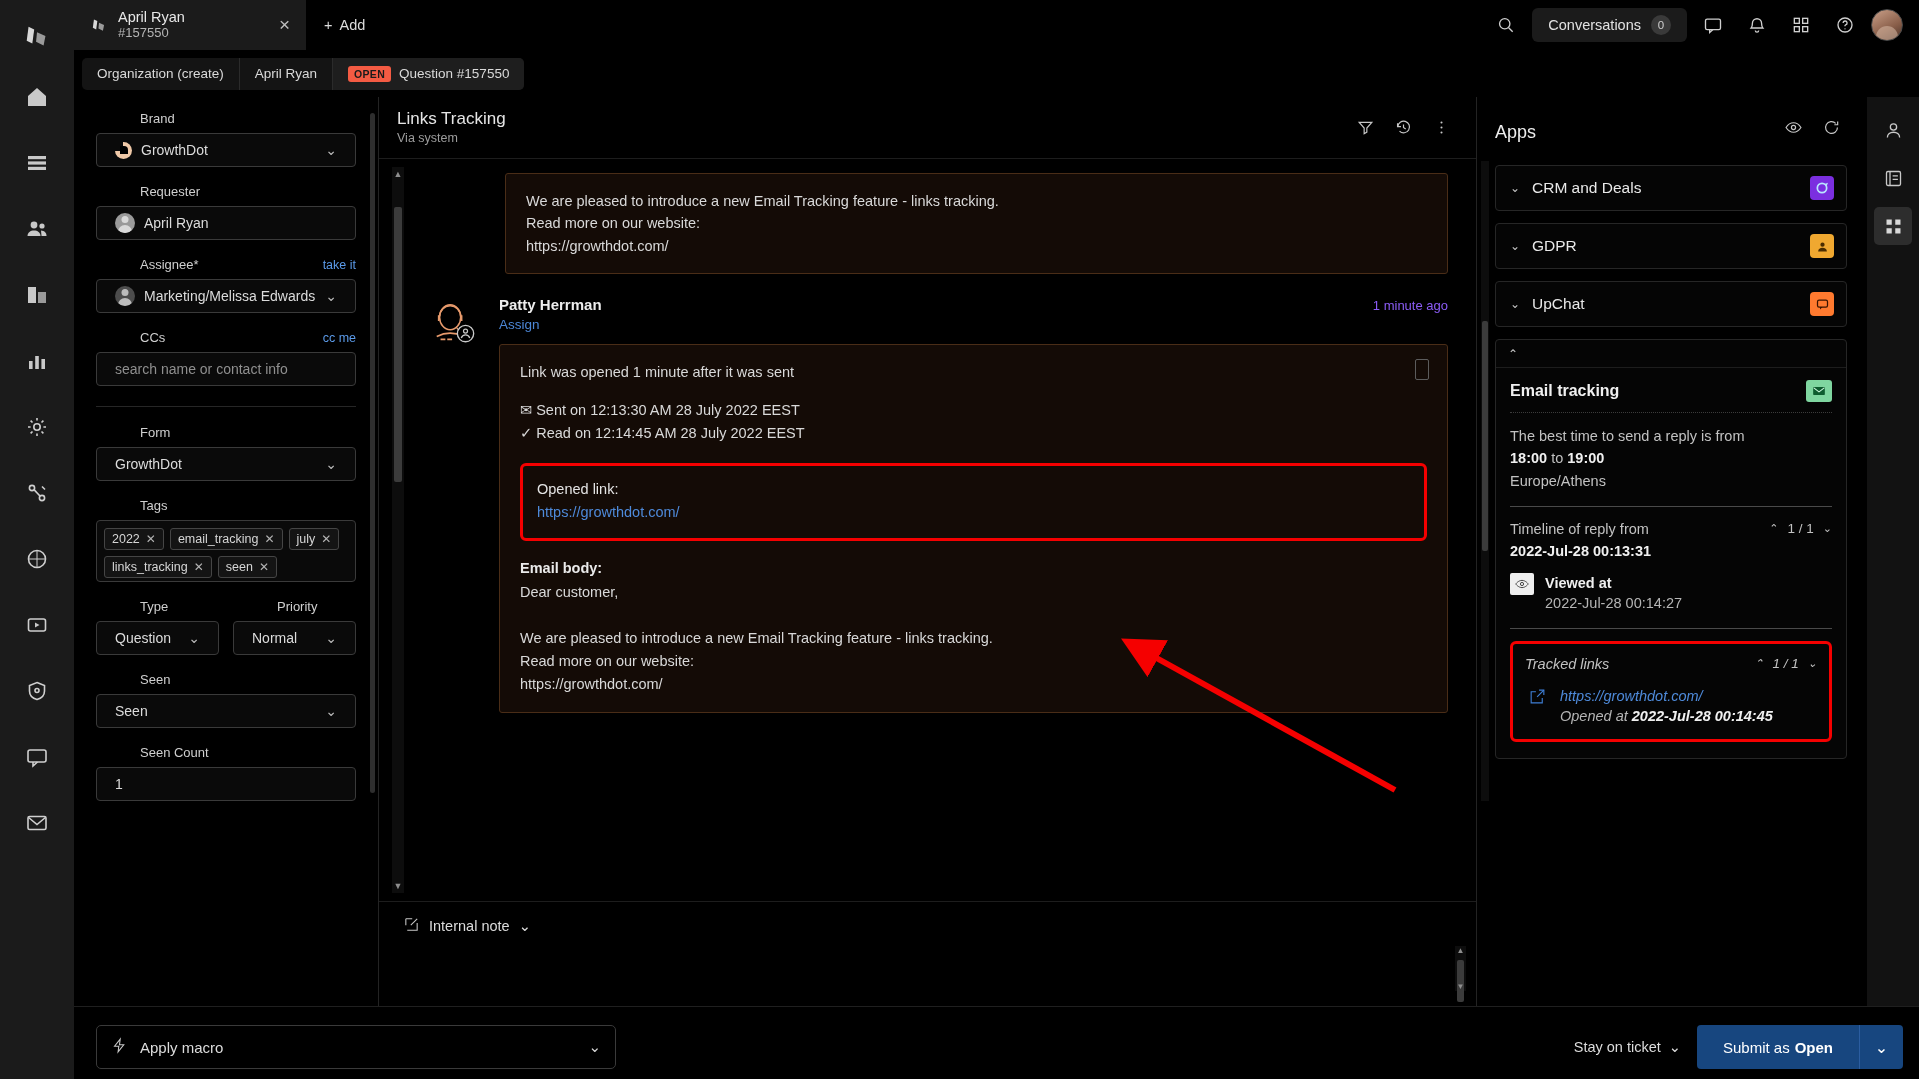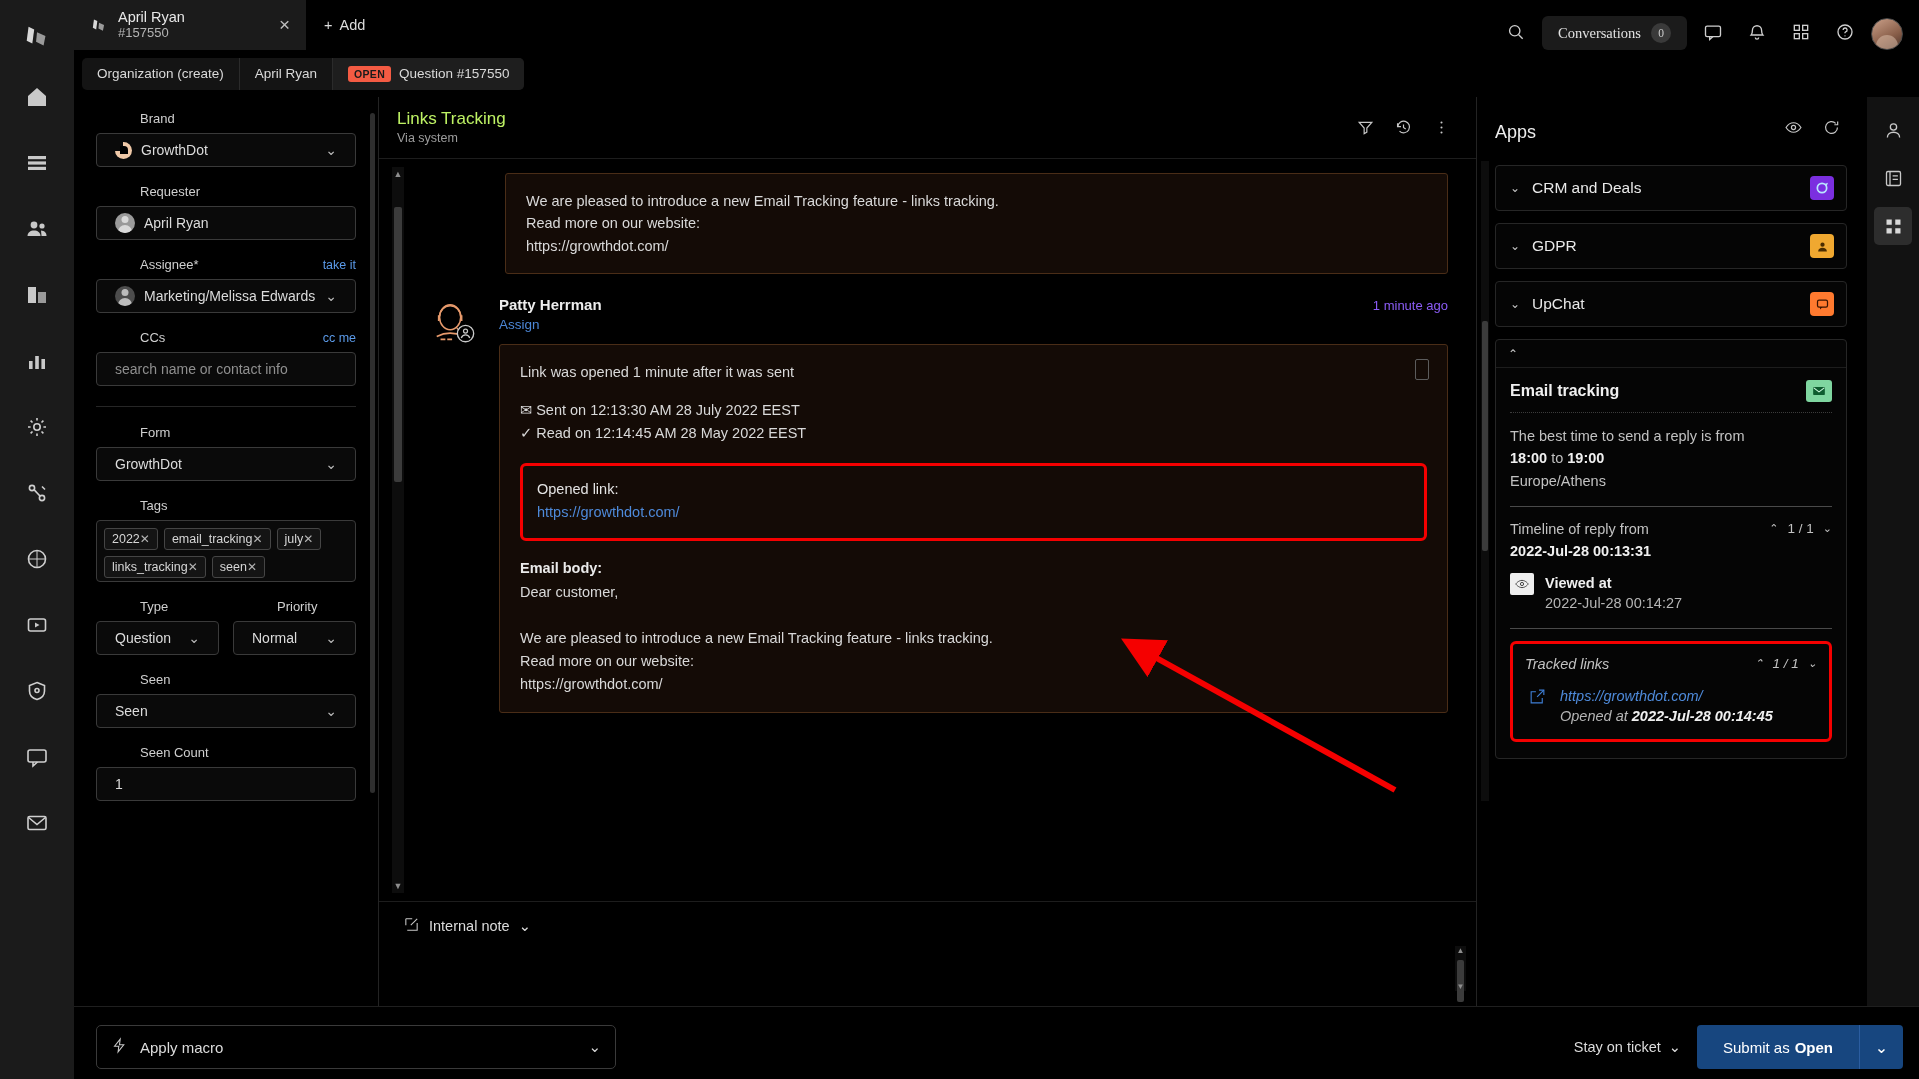--- a/index.html
+++ b/index.html
@@ -41,21 +41,21 @@
   .tab-icon { width: 18px; height:18px; flex:0 0 18px; }
   .tab-text { flex: 1; min-width:0; line-height: 1.15; }
   .tab-title { font-size: 14.5px; color: #e8e8e8; white-space: nowrap; overflow:hidden; text-overflow: ellipsis;}
   .tab-sub { font-size: 13px; color: #b4b4b4; }
   .tab-close { color: #bdbdbd; font-size: 19px; cursor: pointer; padding: 0 4px;}
   .addtab {
     display:flex; align-items:center; gap:7px; padding: 0 18px;
     color: #dcdcdc; font-size: 14.5px; cursor:pointer;
   }
   .topbar-right {
-    margin-left:auto; display:flex; align-items:flex-end; gap: 8px; padding-right: 16px; font-family: Liberation Serif, serif;
+    margin-left:auto; display:flex; align-items:center; gap: 8px; padding-right: 16px;
   }
   .tb-icon { width: 36px; height: 36px; border-radius:6px; display:flex;align-items:center;justify-content:center;cursor:pointer; color:#d6d6d6;}
   .tb-icon svg{width:20px;height:20px;fill:none;stroke:#cfcfcf;stroke-width:1.6;}
   .conv-pill {
     background:#1b1b1b; border-radius:6px; height:34px; display:flex; align-items:center;
     gap:10px; padding: 0 16px; font-size:14.5px; color:#e2e2e2; cursor:pointer;
   }
   .conv-badge {
     background:#3a3a3a; color:#cfcfcf; border-radius:50%; width:20px;height:20px;
     display:flex;align-items:center;justify-content:center;font-size:11.5px;
@@ -112,37 +112,37 @@
   .av-circle:after{content:"";position:absolute;left:50%;top:12px;transform:translateX(-50%);width:14px;height:10px;border-radius:7px 7px 0 0;background:#d9d9d9;}
   .av-circle.dark{background:#4c4c4c;}
   .av-circle.dark:before,.av-circle.dark:after{background:#bcbcbc;}
   .divider{ height:1px; background:#262626; margin: 20px 0 18px 0; }
   .tags-box {
     border:1px solid #3a3a3a; border-radius:4px; background:#0a0a0a; padding:7px 7px 3px 7px;
     display:flex; flex-wrap:wrap; gap:6px; min-height:58px;
   }
   .tag {
     border:1px solid #454545; border-radius:3px; background:#141414; color:#d6d6d6;
-    font-size:12.5px; padding: 3px 7px; display:flex; align-items:center; cursor:default;
+    font-size:12.5px; padding: 3px 7px; display:flex; align-items:center; gap:6px; cursor:default;
   }
   .tag .x { color:#b5b5b5; font-size:12px; cursor:pointer; }
   .two-col{ display:flex; gap:14px; }
   .two-col .fld{ flex:1; margin-bottom:17px;}
   .props-scroll {
     position:absolute; right:3px; top:16px; width:5px; height:680px;
     background:#2e2e2e; border-radius:3px;
   }
 
   
   .center { flex:1; display:flex; flex-direction:column; min-width:0; background:#000; border-right:1px solid #232323;}
   .conv-head{
     height:62px; display:flex; align-items:center; padding: 0 18px 0 18px; border-bottom:1px solid #1d1d1d;
   }
   .conv-head-txt{ line-height:1.25; }
-  .conv-title{ font-size:17px; color:#bef264;}
+  .conv-title{ font-size:17px; color:#e5e5e5;}
   .conv-sub{ font-size:12.5px; color:#9c9c9c; margin-top:2px;}
   .conv-head-icons{ margin-left:auto; display:flex; gap:4px;}
   .chi{ width:34px;height:34px;border-radius:5px;display:flex;align-items:center;justify-content:center;cursor:pointer;}
   .chi svg{width:19px;height:19px;fill:none;stroke:#c8c8c8;stroke-width:1.5;}
   .conv-body{ flex:1; overflow:hidden; position:relative; padding: 14px 28px 0 48px;}
   .conv-scrollbar{ position:absolute; left:13px; top:8px; bottom:8px; width:12px; }
   .conv-scrollbar .track{position:absolute;inset:0;background:#0d0d0d;}
   .conv-scrollbar .thumb{position:absolute;left:2px;width:8px;top:40px;height:275px;background:#3b3b3b;border-radius:2px;}
   .conv-scrollbar .arr{position:absolute;left:1px;width:10px;text-align:center;color:#8e8e8e;font-size:9px;}
   .conv-scrollbar .arr.up{top:2px;}
@@ -610,21 +610,21 @@
 
               <div class="msg-card2">
                 <div class="device-icon"></div>
                 <div>Link was opened 1 minute after it was sent</div>
                 <div class="mono-line">
                   <span>✉</span>
                   <span>Sent on 12:13:30 AM 28 July 2022 EEST</span>
                 </div>
                 <div>
                   <span>✓</span>
-                  <span>Read on 12:14:45 AM 28 May 2022 EEST</span>
+                  <span>Read on 12:14:45 AM 28 July 2022 EEST</span>
                 </div>
 
                 <div class="hl-box">
                   <div class="hl-label">Opened link:</div>
                   <div class="hl-link">https://growthdot.com/</div>
                 </div>
 
                 <div class="lbl-strong" style="margin-top:16px">Email body:</div>
                 <div style="white-space:pre-line">Dear customer,
 

